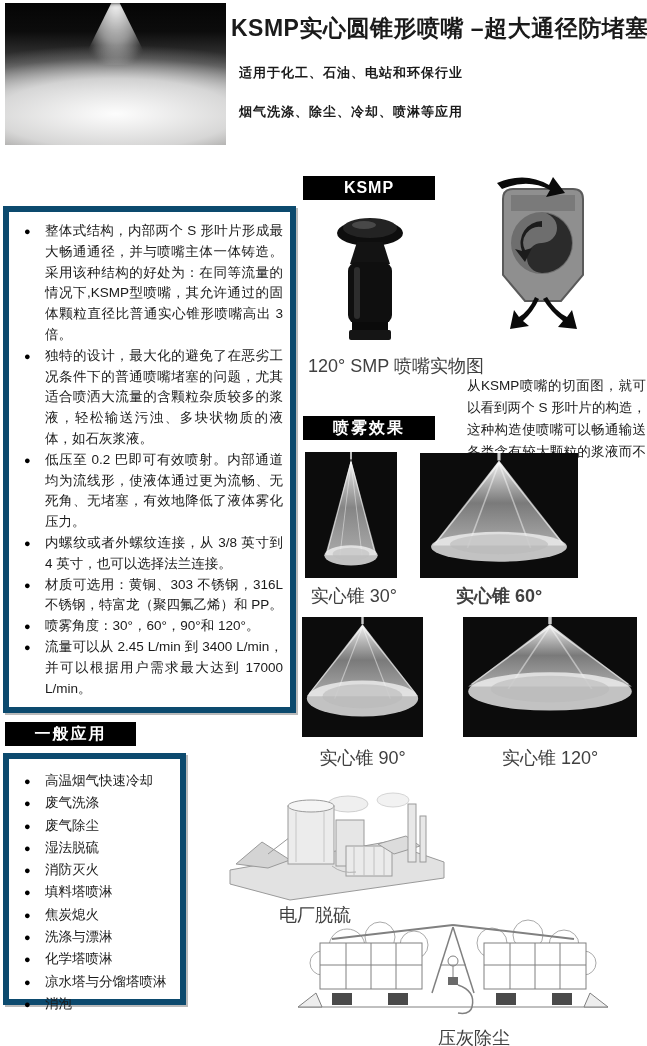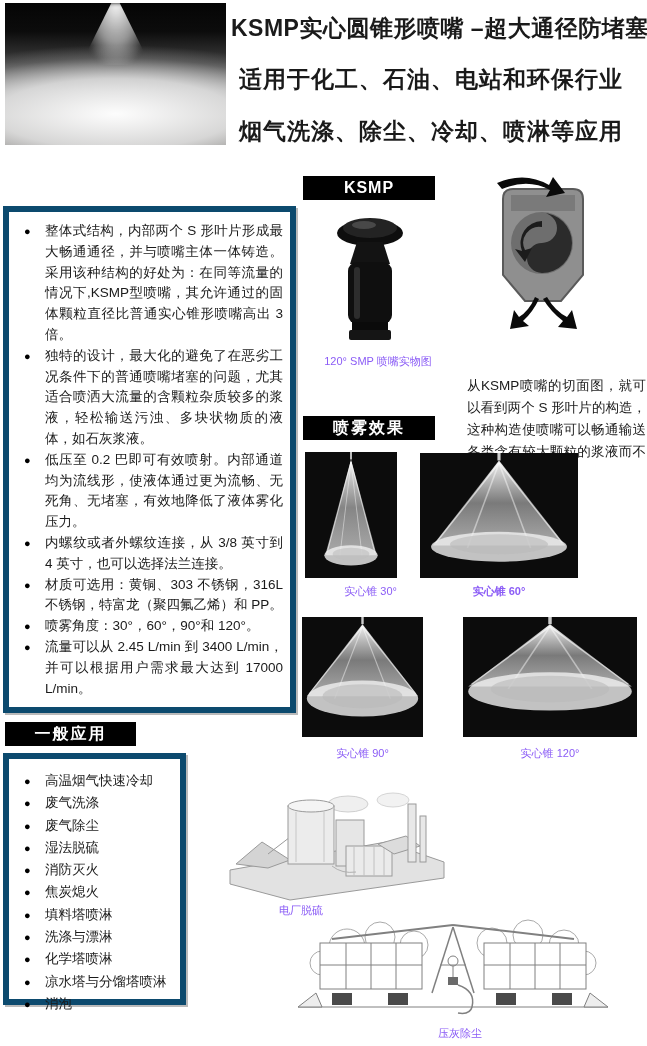--- a/index.html
+++ b/index.html
@@ -18,21 +18,21 @@
   .hero-jet{
     position:absolute; left:50%; top:0; width:70px; height:62px; transform:translateX(-50%);
     background:radial-gradient(ellipse at 50% 0%, rgba(255,255,255,.98) 0%, rgba(255,255,255,.55) 45%, rgba(255,255,255,0) 75%);
     clip-path:polygon(44% 0,56% 0,100% 100%,0 100%);
     filter:blur(2px);
   }
 
   
   .title-block{ position:absolute; left:231px; top:14px; width:414px; }
   .title-main{ font-size:23px; font-weight:bold; letter-spacing:0.5px; line-height:1.25; white-space:nowrap; }
-  .title-sub{ font-size:23px; font-weight:bold; margin-top:21px; margin-left:8px; letter-spacing:1px; white-space:nowrap; }
+  .title-sub{ font-size:13px; font-weight:bold; margin-top:21px; margin-left:8px; letter-spacing:1px; white-space:nowrap; }
 
   
   .section-hdr{
     position:absolute; background:#000; color:#fff; font-weight:bold;
     font-size:16px; text-align:center; letter-spacing:2px;
     height:24px; line-height:24px;
   }
   .hdr-design{ left:5px;  top:176px; width:131px; }
   .hdr-ksmp{  left:303px; top:176px; width:132px; letter-spacing:1px; }
   .hdr-spray{ left:303px; top:416px; width:132px; }
@@ -51,21 +51,21 @@
     position:relative; padding-left:27px; font-size:13.5px; line-height:20.8px;
     text-align:justify;
   }
   .bullet-list li::before{
     content:"\25CF"; position:absolute; left:6px; top:0; font-size:11px; color:#000;
   }
   .apps-box .bullet-list li{ line-height:22.3px; text-align:left; white-space:nowrap; }
 
   
   .nozzle-photo{ position:absolute; left:318px; top:206px; width:104px; height:140px; }
-  .caption{ position:absolute; font-size:11px; color:#8b5cf6; white-space:nowrap; }
+  .caption{ position:absolute; font-size:18px; color:#404040; white-space:nowrap; }
   .cap-nozzle{ left:308px; top:354px; width:140px; text-align:center; }
   .cutaway{ position:absolute; left:481px; top:177px; width:114px; height:158px; }
   .cutaway-desc{
     position:absolute; left:467px; top:341px; width:179px;
     font-size:13.5px; line-height:22px; text-align:justify;margin-top:34px;
   }
 
   
   .spray-fig{ position:absolute; }
   .spray-fig svg{ display:block; width:100%; height:100%; }
@@ -228,22 +228,22 @@
   <div class="caption cap-90">实心锥 90°</div>
   <div class="caption cap-120">实心锥 120°</div>
 
   <div class="box apps-box">
     <ul class="bullet-list">
       <li>高温烟气快速冷却</li>
       <li>废气洗涤</li>
       <li>废气除尘</li>
       <li>湿法脱硫</li>
       <li>消防灭火</li>
+      <li>填料塔喷淋</li>
       <li>焦炭熄火</li>
-      <li>填料塔喷淋</li>
       <li>洗涤与漂淋</li>
       <li>化学塔喷淋</li>
       <li>凉水塔与分馏塔喷淋</li>
       <li>消泡</li>
     </ul>
   </div>
 
   <div class="plant-sketch">
     <svg viewBox="0 0 218 116" xmlns="http://www.w3.org/2000/svg" fill="none" stroke="#9a9a9a" stroke-width="1">
       <ellipse cx="120" cy="18" rx="20" ry="8" fill="#efefef" stroke="#cfcfcf"></ellipse>

